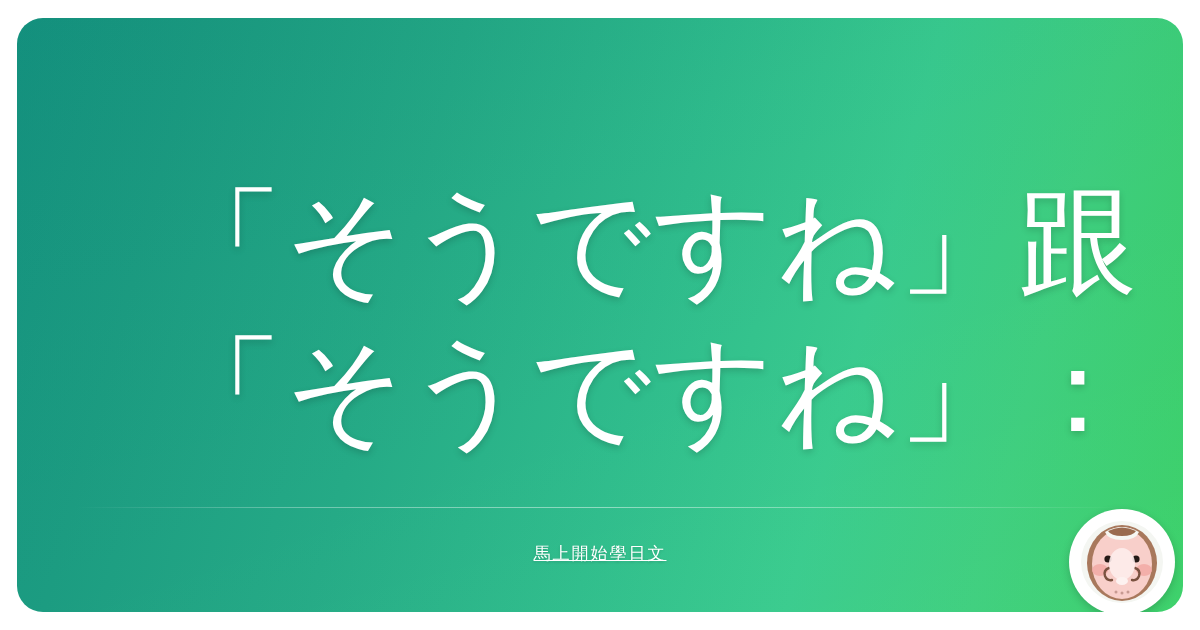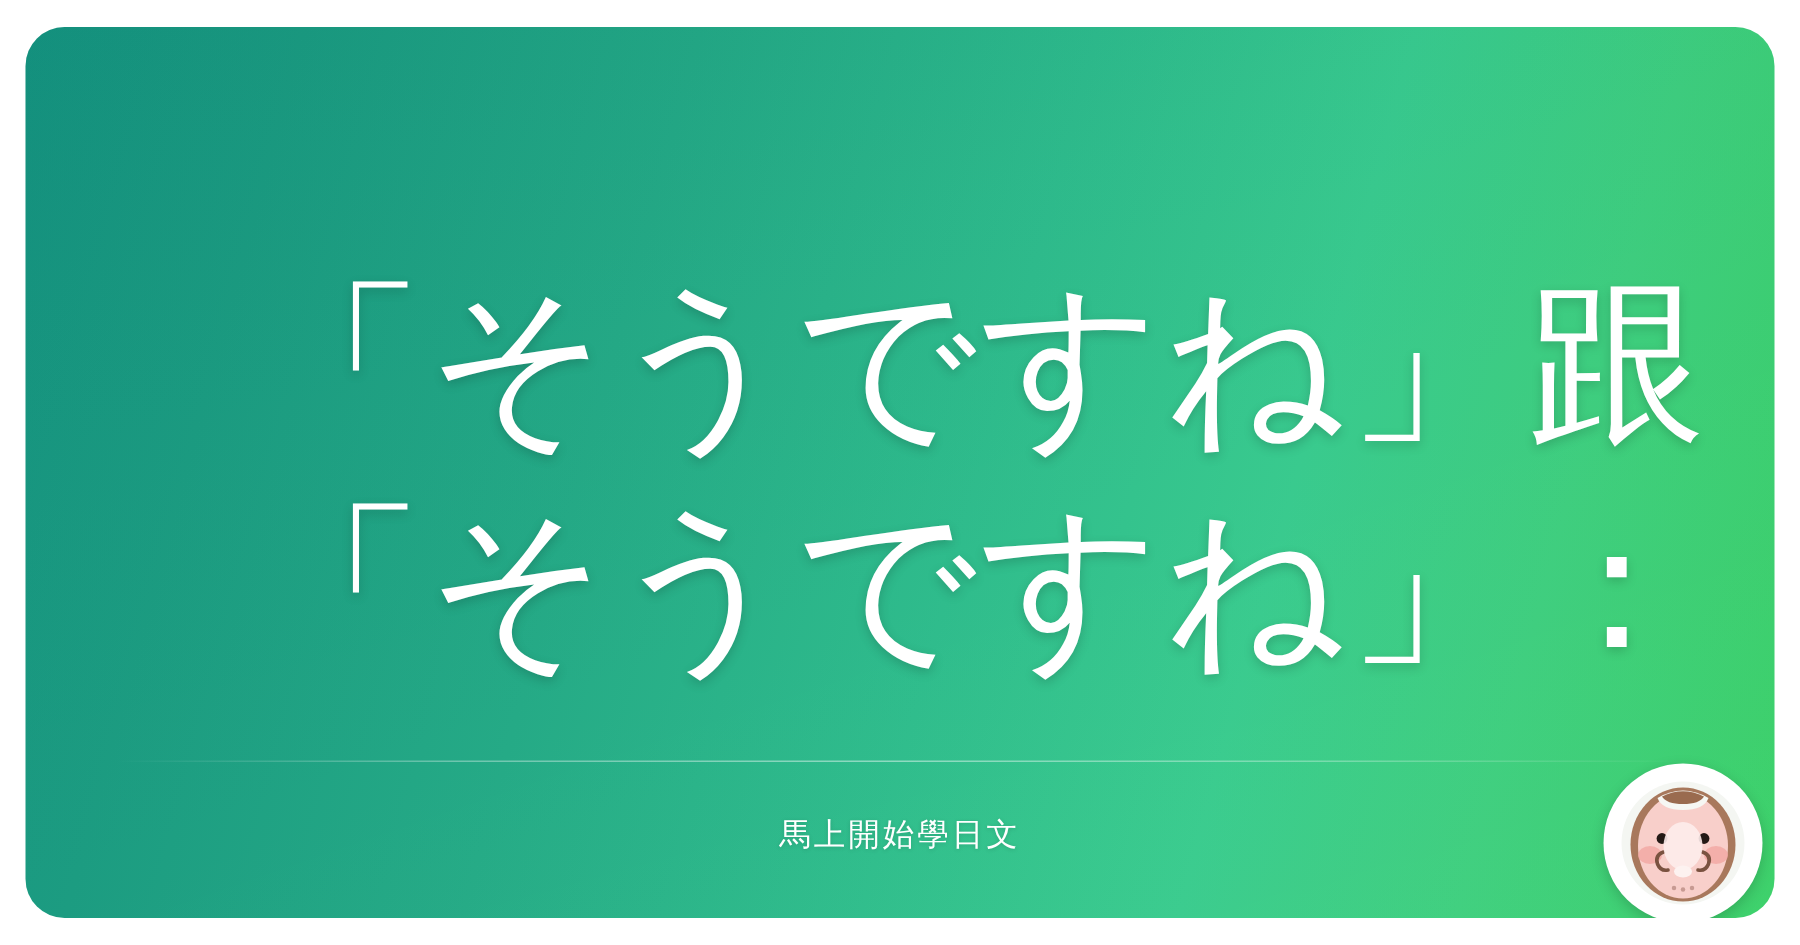--- a/index.html
+++ b/index.html
@@ -95,24 +95,25 @@
     left: 0;
     right: 0;
     top: 524px;
     text-align: center;
     z-index: 3;
   }
   #footer-text {
     display: inline-block;
     color: #ffffff;
     font-family: "DejaVu Sans", "Liberation Sans", sans-serif;
-    font-size: 21px;
+    font-size: 17px;
     letter-spacing: 2px;
     font-weight: 400;
     text-shadow: 0 1px 3px rgba(0,0,0,0.15);
+    text-decoration: underline;
   }
 
   
   #avatar {
     position: absolute;
     left: 1052px;
     top: 491px;
     width: 106px;
     height: 106px;
     border-radius: 50%;

